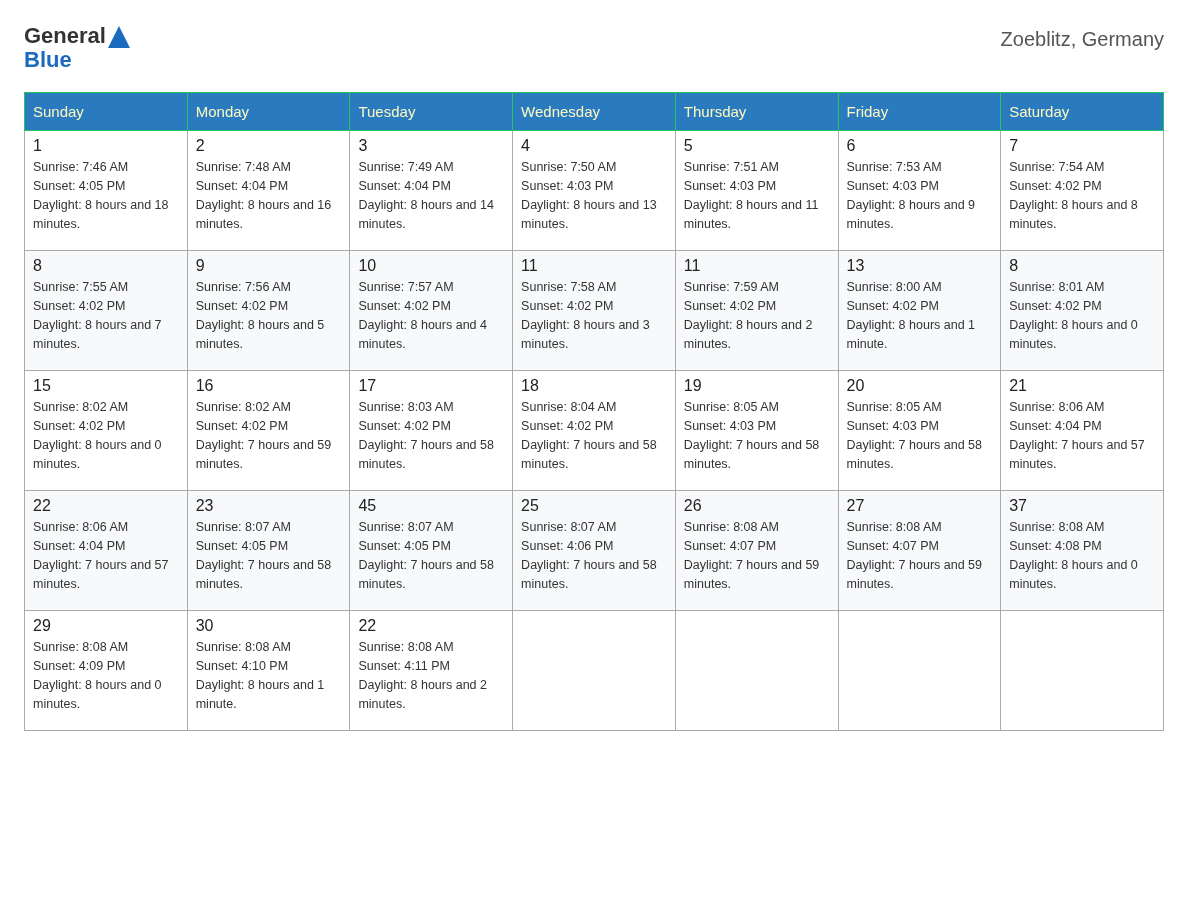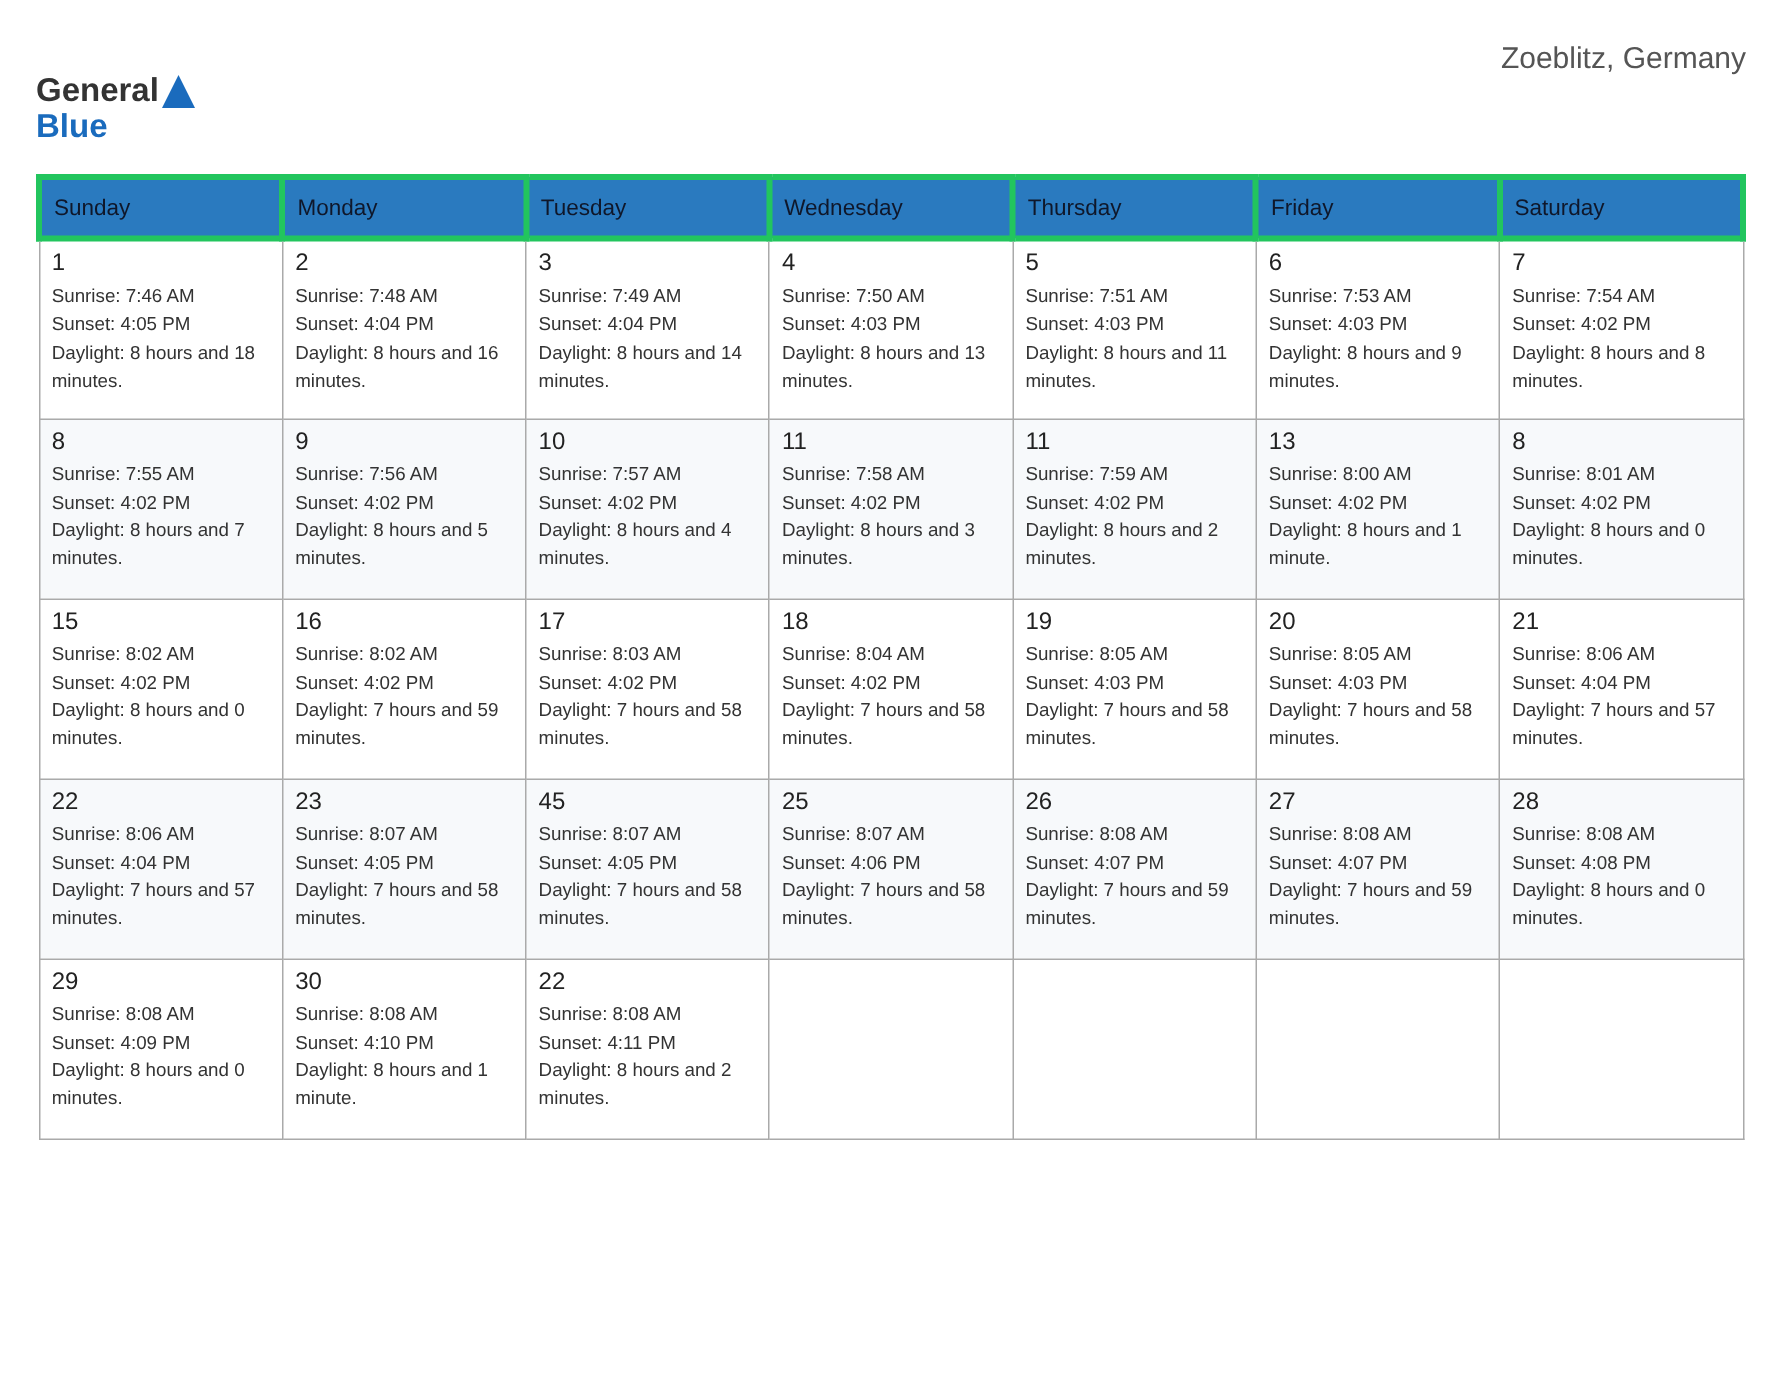--- a/index.html
+++ b/index.html
@@ -32,21 +32,20 @@
       color: #1a6bbd;
     }
     .logo-wrapper {
       display: flex;
       flex-direction: column;
       line-height: 1.1;
     }
     .logo-line1 {
       display: flex;
       align-items: flex-end;
-      margin-top: 24px;
     }
     .title-section {
       text-align: right;
     }
     .page-title {
       font-size: 48px;
       font-weight: normal;
       color: #222;
       line-height: 1.1;
     }
@@ -55,25 +54,25 @@
       color: #555;
       margin-top: 4px;
     }
     .calendar-table {
       width: 100%;
       border-collapse: collapse;
       table-layout: fixed;
     }
     .calendar-table th {
       background-color: #2a7abf;
-      color: #0f172a;
+      color: #fef9c3;
       padding: 10px 8px;
       font-size: 15px;
       font-weight: normal;
-      border: 4px solid #22c55e;
+      border: 1px solid #22c55e;
       text-align: left;
     }
     .calendar-table td {
       border: 1px solid #aaa;
       vertical-align: top;
       padding: 6px 8px;
       font-size: 13px;
       min-height: 110px;
       height: 120px;
     }
@@ -243,21 +242,21 @@
         </td>
         <td>
           <span class="day-number">26</span>
 <div class="day-info">Sunrise: 8:08 AM<br>Sunset: 4:07 PM<br>Daylight: 7 hours and 59 minutes.</div>
         </td>
         <td>
           <span class="day-number">27</span>
 <div class="day-info">Sunrise: 8:08 AM<br>Sunset: 4:07 PM<br>Daylight: 7 hours and 59 minutes.</div>
         </td>
         <td>
-          <span class="day-number">28</span>
+          <span class="day-number">37</span>
 <div class="day-info">Sunrise: 8:08 AM<br>Sunset: 4:08 PM<br>Daylight: 8 hours and 0 minutes.</div>
         </td>
       </tr>
       <tr>
         <td>
           <span class="day-number">29</span>
 <div class="day-info">Sunrise: 8:08 AM<br>Sunset: 4:09 PM<br>Daylight: 8 hours and 0 minutes.</div>
         </td>
         <td>
           <span class="day-number">30</span>

